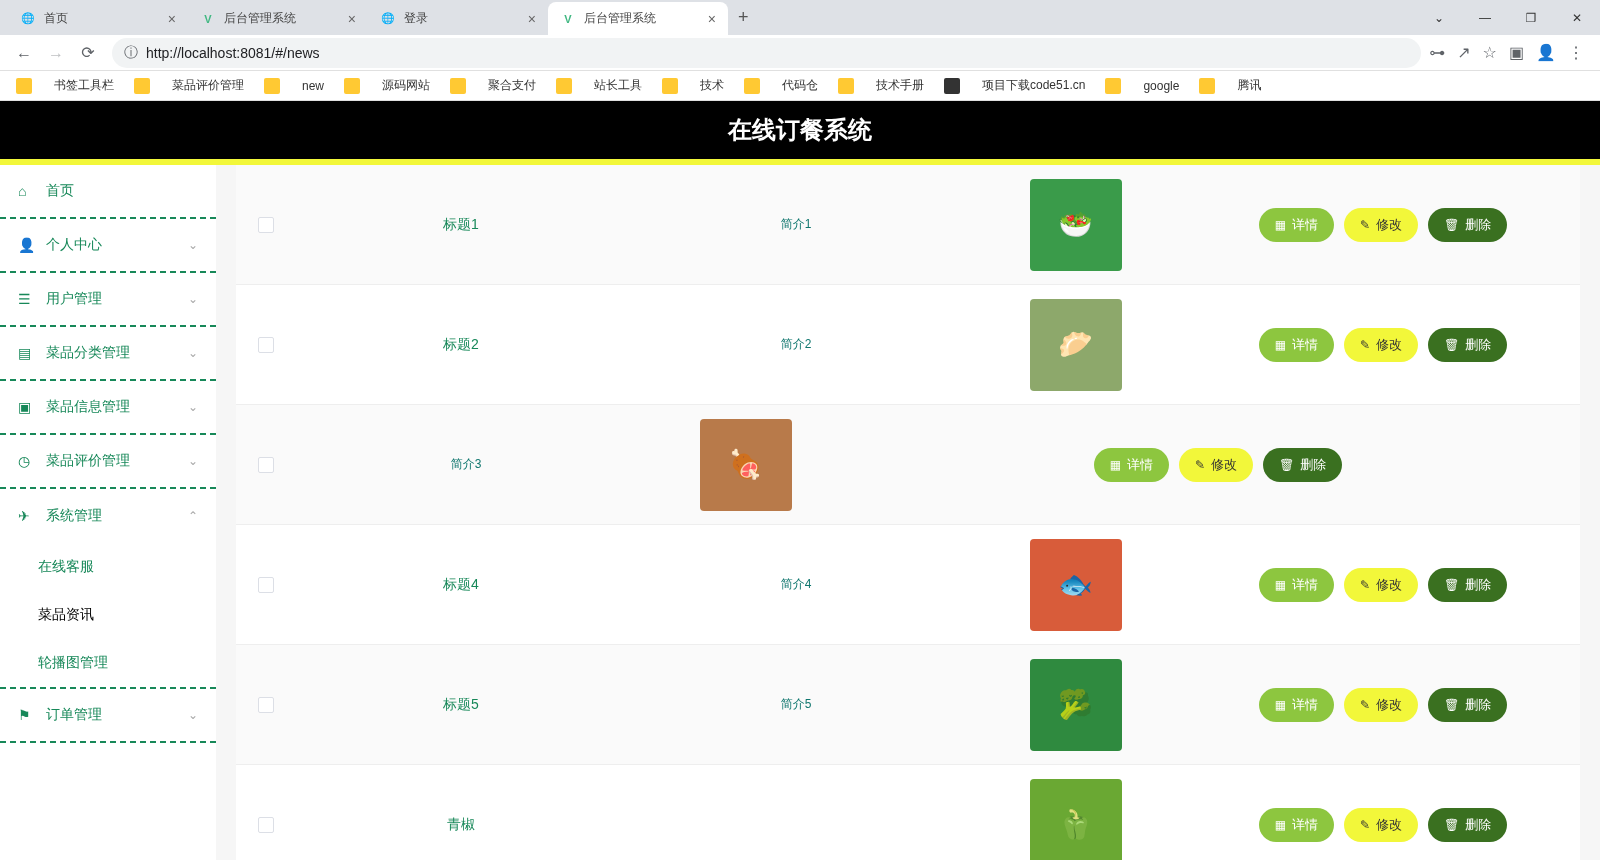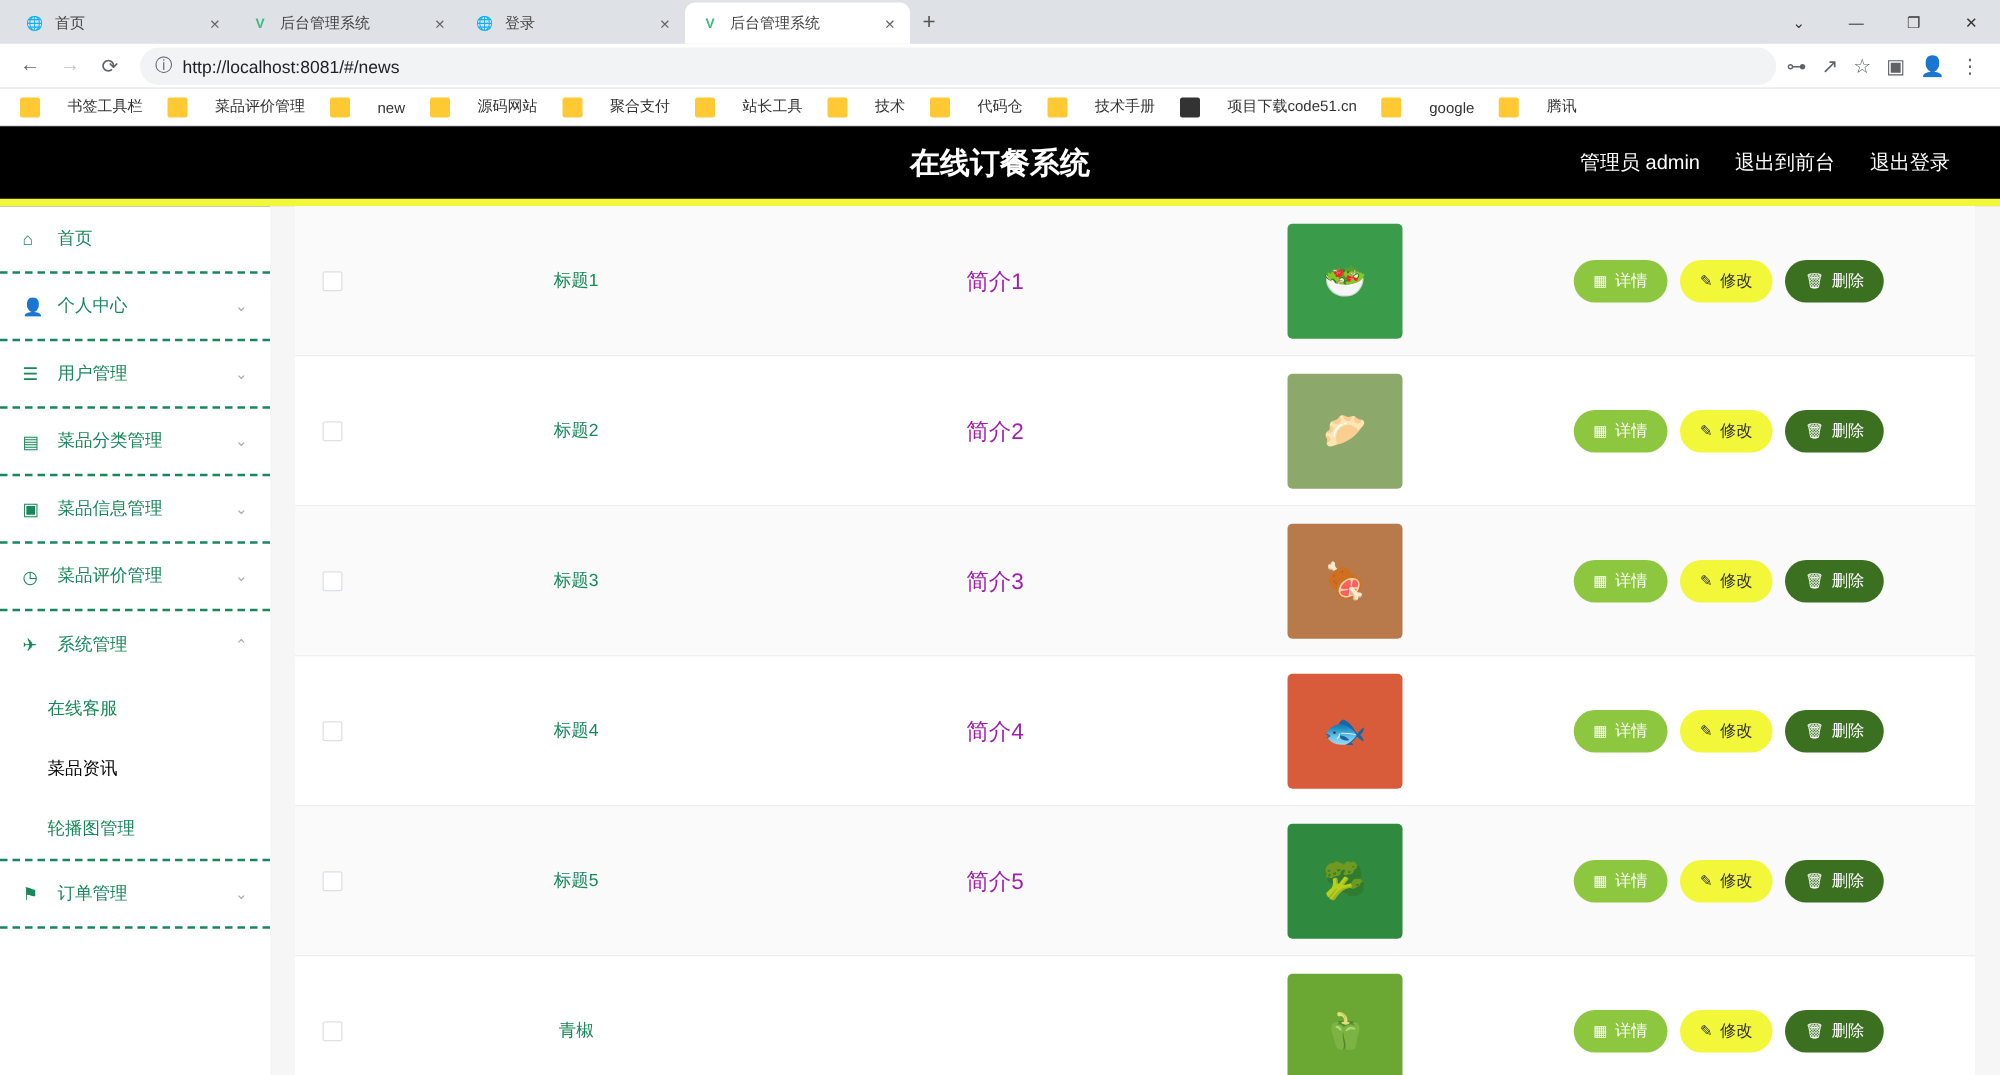--- a/index.html
+++ b/index.html
@@ -49,21 +49,21 @@
 .submenu-group { border-bottom: 2px dashed #178859; }
 
 
 .content { flex: 1; background: #f6f6f6; padding: 0 20px; overflow: hidden; position: relative; }
 .table { background: #fff; }
 .row { display: flex; align-items: center; min-height: 120px; border-bottom: 1px solid #eee; padding: 12px 0; }
 .row:nth-child(odd) { background: #fafafa; }
 .col-check { width: 60px; display: flex; justify-content: center; }
 .checkbox { width: 16px; height: 16px; border: 1px solid #dcdfe6; border-radius: 2px; background: #fff; }
 .col-title { width: 330px; text-align: center; color: #178859; font-size: 14px; }
-.col-intro { width: 340px; text-align: center; color: #a21caf; font-size: 18px; }
+.col-intro { width: 340px; text-align: center; color: #0f766e; font-size: 12px; }
 .col-img { width: 220px; display: flex; justify-content: center; }
 .food-img { width: 92px; height: 92px; border-radius: 4px; display: flex; align-items: center; justify-content: center; font-size: 28px; }
 .col-actions { flex: 1; display: flex; justify-content: center; gap: 10px; }
 .btn { display: inline-flex; align-items: center; height: 34px; padding: 0 16px; border-radius: 17px; font-size: 13px; color: #fff; gap: 6px; cursor: pointer; }
 .btn-detail { background: #8dc63f; }
 .btn-edit { background: #f2f73a; color: #333; }
 .btn-delete { background: #3a7020; }
 .btn-icon { font-size: 12px; }
 
 .watermark { position: absolute; top: 240px; left: 50%; transform: translateX(-50%); font-size: 38px; color: #d43131; white-space: nowrap; pointer-events: none; z-index: 10; font-weight: 500; }
@@ -167,25 +167,20 @@
       </div>
     <div class="bookmark">
         <span class="bookmark-icon"></span>
         <span>腾讯</span>
       </div>
   </div>
 </div>
 
 <div class="app-header">
   <div class="app-title">在线订餐系统</div>
-  <div class="header-right">
-    <span>管理员 admin</span>
-    <span>退出到前台</span>
-    <span>退出登录</span>
-  </div>
 </div>
 
 <div class="main-wrap">
   <div class="sidebar">
     <div class="menu-item first">
       <span class="menu-icon">⌂</span>
       <span class="menu-label">首页</span>
     </div>
     <div class="menu-item">
       <span class="menu-icon">👤</span>
@@ -258,21 +253,20 @@
     <div class="col-actions">
       <div class="btn btn-detail"><span class="btn-icon">▦</span>详情</div>
       <div class="btn btn-edit"><span class="btn-icon">✎</span>修改</div>
       <div class="btn btn-delete"><span class="btn-icon">🗑</span>删除</div>
     </div>
         </div>
         <div class="row">
     <div class="col-check">
       <div class="checkbox"></div>
     </div>
-    <div class="col-title">标题3</div>
     <div class="col-intro">简介3</div>
     <div class="col-img">
       <div class="food-img" style="background:#b87a4a">🍖</div>
     </div>
     <div class="col-actions">
       <div class="btn btn-detail"><span class="btn-icon">▦</span>详情</div>
       <div class="btn btn-edit"><span class="btn-icon">✎</span>修改</div>
       <div class="btn btn-delete"><span class="btn-icon">🗑</span>删除</div>
     </div>
         </div>

